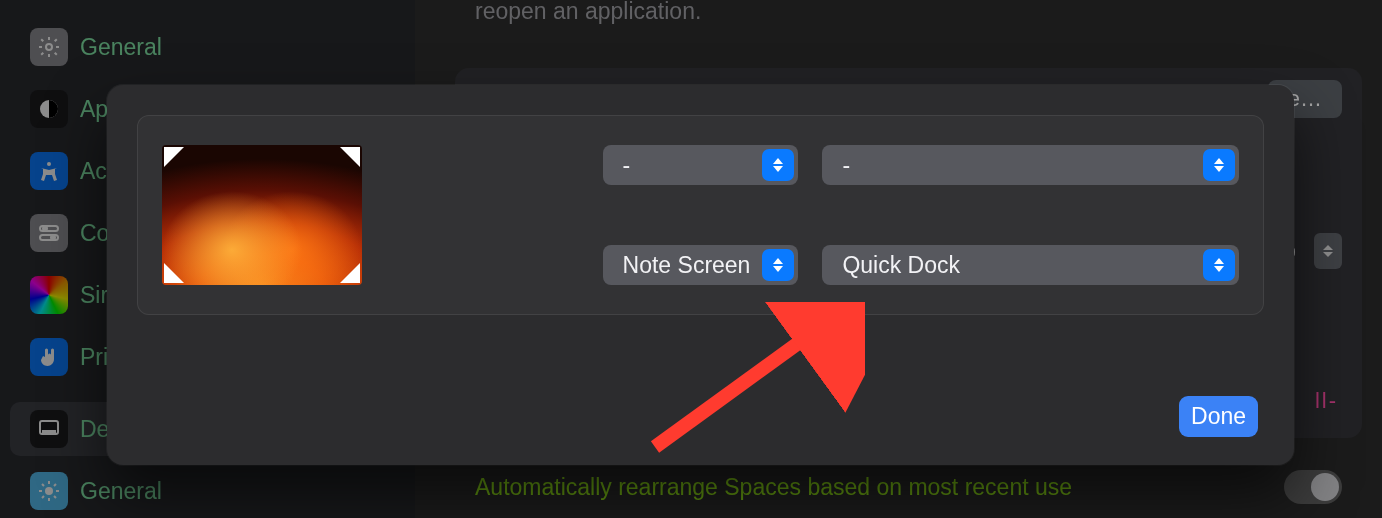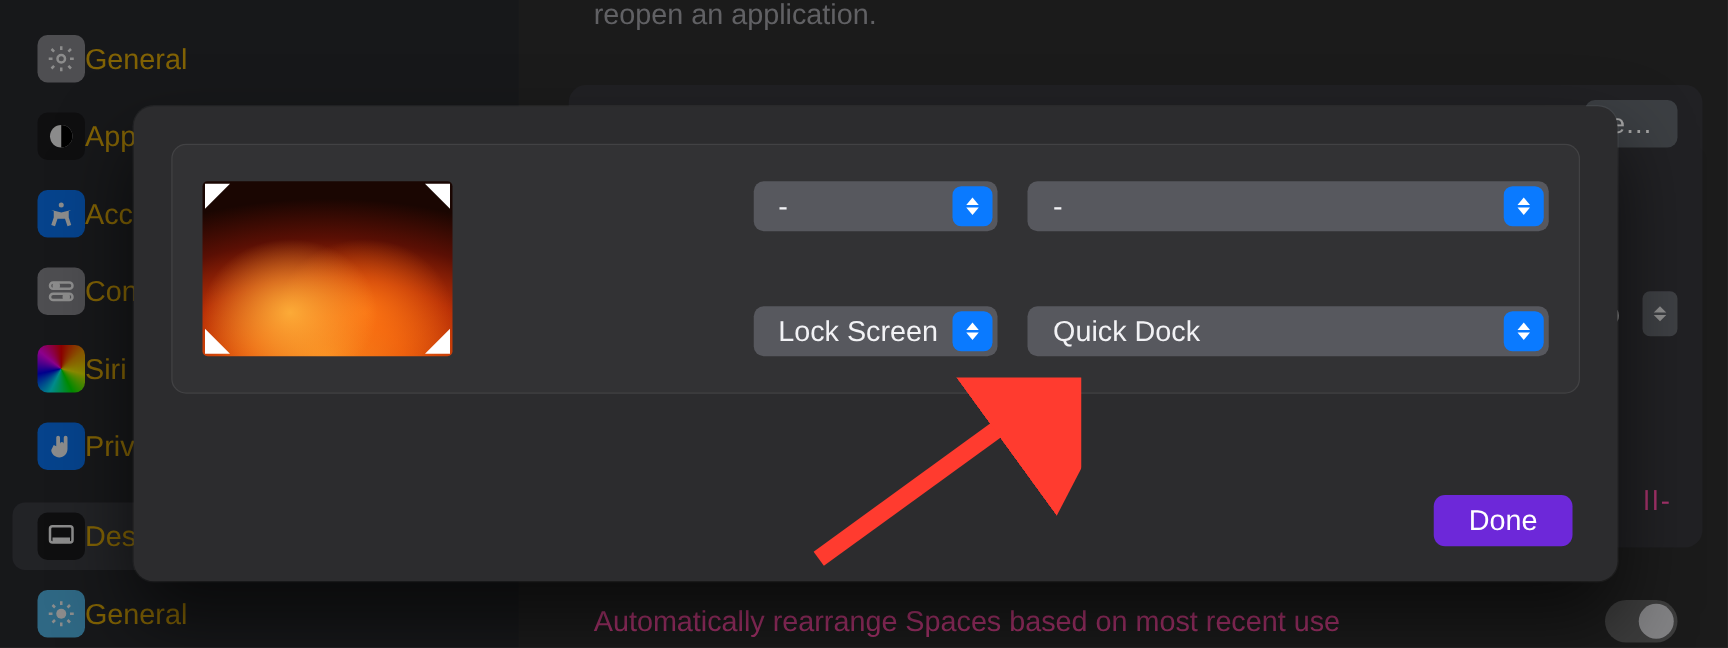--- a/index.html
+++ b/index.html
@@ -1,42 +1,42 @@
 <!DOCTYPE html>
 <html><head>
   <meta charset="utf-8">
   <style>
     * { margin:0; padding:0; box-sizing:border-box; font-family:-apple-system,BlinkMacSystemFont,"Segoe UI",Helvetica,Arial,sans-serif; }
     body { width:1382px; height:518px; background:#1e1e1e; overflow:hidden; position:relative; color:#ddd; }
 
     
     .sidebar { position:absolute; left:0; top:0; width:415px; height:518px; background:#2a2b30; padding-top:18px; }
     .sidebar.dim { filter:brightness(.55); }
-    .sb-item { display:flex; align-items:center; gap:0; padding:8px 20px; font-size:23px; color:#eab308; border-radius:10px; margin:2px 10px 8px 10px; }
+    .sb-item { display:flex; align-items:center; gap:12px; padding:8px 20px; font-size:23px; color:#86efac; border-radius:10px; margin:2px 10px 8px 10px; }
     .sb-item.selected { background:#3e3f46; }
     .sb-icon { width:38px; height:38px; border-radius:8px; display:flex; align-items:center; justify-content:center; flex:0 0 38px; }
     .sb-icon svg { width:24px; height:24px; }
     .gray   { background:#8e8e93; }
     .black  { background:#1c1c1e; }
     .blue   { background:#0a7aff; }
     .skyblue{ background:#55bef0; }
     .wheel  { background:conic-gradient(red,orange,yellow,lime,cyan,blue,magenta,red); }
 
     
     .main-behind { position:absolute; left:415px; top:0; right:0; bottom:0; background:#272727; filter:brightness(.7); }
     .reopen-text { position:absolute; left:60px; top:-2px; font-size:23px; color:#8a8a8f; }
     .panel-strip { position:absolute; left:40px; top:68px; right:20px; height:370px; background:#2f2f33; border-radius:14px; }
     .btn-e { position:absolute; right:40px; top:80px; background:#555a60; color:#eee; font-size:22px; padding:6px 20px; border-radius:8px; }
     .stepper-e { position:absolute; right:40px; top:233px; font-size:22px; color:#ccc; display:flex; align-items:center; gap:18px; }
     .stepper-e .stepbox { width:28px; height:36px; background:#595b61; border-radius:6px; display:flex; flex-direction:column; align-items:center; justify-content:center; gap:2px; }
     .stepbox::before,.stepbox::after{content:"";width:0;height:0;border-left:5px solid transparent;border-right:5px solid transparent;}
     .stepbox::before{border-bottom:5px solid #ccc;}
     .stepbox::after{border-top:5px solid #ccc;}
     .ll-dash { position:absolute; right:44px; top:388px; font-size:22px; color:#ec4899; letter-spacing:2px;}
-    .auto-row { position:absolute; left:60px; bottom:4px; right:40px; display:flex; align-items:center; justify-content:space-between; font-size:23px; color:#ec4899; }
+    .auto-row { position:absolute; left:60px; bottom:14px; right:40px; display:flex; align-items:center; justify-content:space-between; font-size:23px; color:#84cc16; }
     .switch { width:58px; height:34px; background:#555; border-radius:17px; position:relative; }
     .switch::after { content:""; position:absolute; right:3px; top:3px; width:28px; height:28px; background:#b9b9bd; border-radius:50%; }
 
     
     .modal { position:absolute; left:107px; top:85px; width:1187px; height:380px; background:#2c2c2e; border-radius:16px; box-shadow:0 30px 60px rgba(0,0,0,.6),0 0 0 1px rgba(255,255,255,.06); }
     .modal-inner { position:absolute; left:30px; right:30px; top:30px; height:200px; background:rgba(255,255,255,.03); border:1px solid rgba(255,255,255,.08); border-radius:12px; padding:22px 24px; display:grid; grid-template-columns:1fr auto 1fr; grid-template-rows:1fr 1fr; column-gap:24px; row-gap:46px; align-items:center; }
 
     .popup { position:relative; height:40px; background:#57585e; border-radius:8px; display:flex; align-items:center; padding:0 48px 0 20px; font-size:23px; color:#f2f2f5; cursor:default; }
     .popup .arrows { position:absolute; right:4px; top:4px; width:32px; height:32px; background:#0a7aff; border-radius:7px; display:flex; flex-direction:column; align-items:center; justify-content:center; gap:2px; }
     .popup .arrows::before,.popup .arrows::after { content:""; width:0; height:0; border-left:5px solid transparent; border-right:5px solid transparent; }
@@ -49,21 +49,21 @@
        position:relative; overflow:hidden; }
     .thumb::before{content:"";position:absolute;inset:0;background:
        radial-gradient(ellipse 50% 60% at 35% 75%, rgba(255,180,60,.9), transparent 70%),
        radial-gradient(ellipse 50% 60% at 65% 75%, rgba(255,120,20,.85), transparent 70%);}
     .corner{position:absolute;width:0;height:0;}
     .corner.tl{top:2px;left:2px;border-top:20px solid #fff;border-right:20px solid transparent;}
     .corner.tr{top:2px;right:2px;border-top:20px solid #fff;border-left:20px solid transparent;}
     .corner.bl{bottom:2px;left:2px;border-bottom:20px solid #fff;border-right:20px solid transparent;}
     .corner.br{bottom:2px;right:2px;border-bottom:20px solid #fff;border-left:20px solid transparent;}
 
-    .done-btn { position:absolute; right:36px; bottom:28px; background:#6d28d9; color:#fff; font-size:23px; padding:7px 28px; border-radius:9px; cursor:default; }
+    .done-btn { position:absolute; right:36px; bottom:28px; background:#3b82f6; color:#fff; font-size:23px; padding:7px 12px; border-radius:9px; cursor:default; }
 
     
     .arrow-anno{position:absolute;left:635px;top:302px;pointer-events:none;}
   </style>
 </head>
 <body>
 
 <div class="sidebar dim">
   <div class="sb-item">
     <span class="sb-icon gray">
@@ -168,21 +168,21 @@
       <span class="corner bl"></span>
       <span class="corner br"></span>
     </div>
 
     <div class="popup">
       <span>-</span>
       <span class="arrows"></span>
     </div>
 
     <div class="popup">
-      <span>Lock Screen</span>
+      <span>Note Screen</span>
       <span class="arrows"></span>
     </div>
 
     <div class="popup">
       <span>Quick Dock</span>
       <span class="arrows"></span>
     </div>
   </div>
 
   <div class="done-btn">

